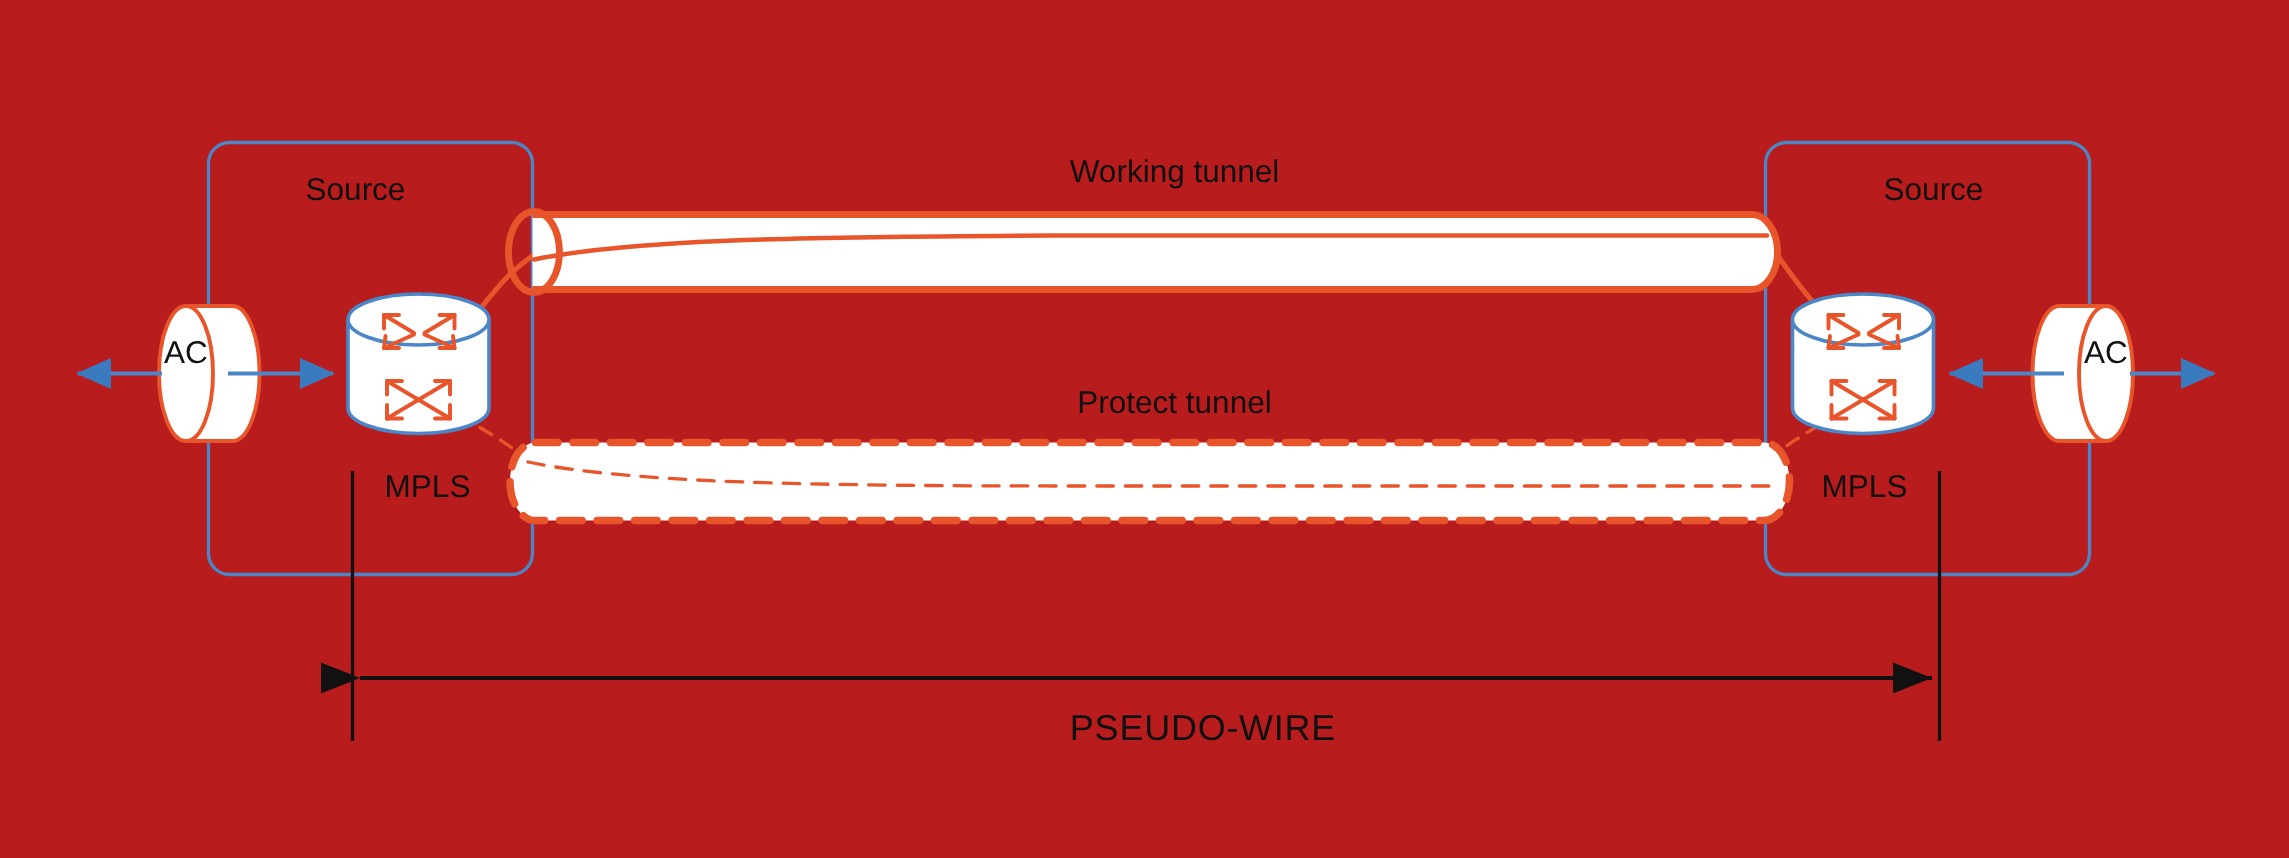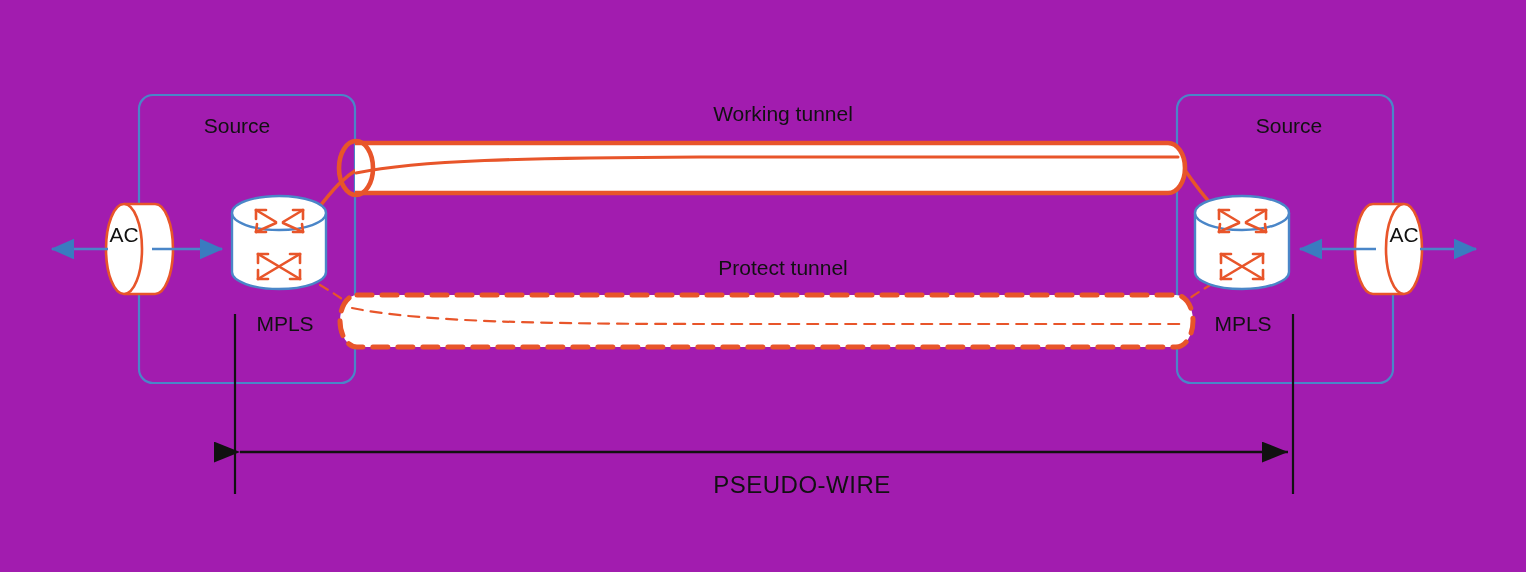--- a/index.html
+++ b/index.html
@@ -7,21 +7,21 @@
     padding: 0;
     background: #ffffff;
   }
   body {
     font-family: "Liberation Sans", sans-serif;
   }
   #diagram-root {
     position: relative;
     width: 1526px;
     height: 572px;
-    background: #a21caf;
+    background: #b91c1c;
     overflow: hidden;
   }
   svg.canvas {
     position: absolute;
     left: 0;
     top: 0;
     width: 1526px;
     height: 572px;
   }
   text {

